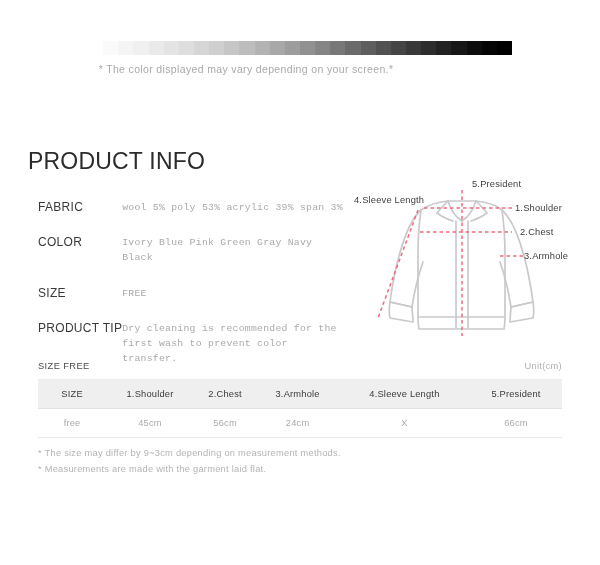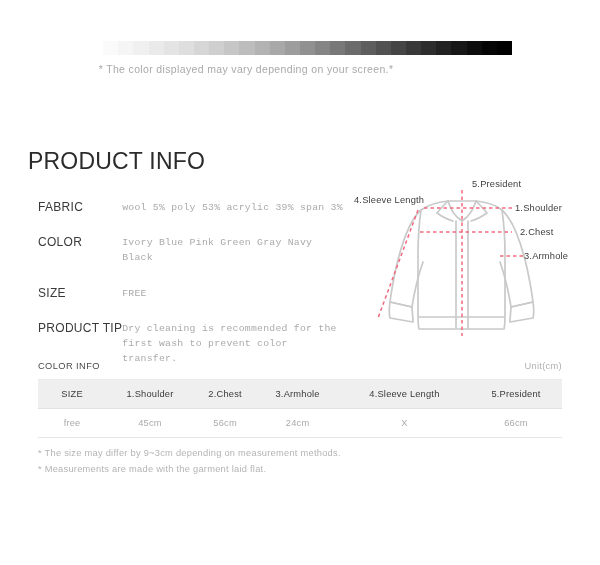--- a/index.html
+++ b/index.html
@@ -260,21 +260,21 @@
       </g>
     </svg>
 
     <span class="dlabel lab-sleeve">4.Sleeve Length</span>
     <span class="dlabel lab-pres">5.President</span>
     <span class="dlabel lab-shoulder">1.Shoulder</span>
     <span class="dlabel lab-chest">2.Chest</span>
     <span class="dlabel lab-armhole">3.Armhole</span>
   </div>
 
-  <div class="size-head">COLOR INFO</div>
+  <div class="size-head">SIZE FREE</div>
   <div class="size-unit">Unit(cm)</div>
 
   <table class="size-table">
     <thead>
       <tr>
         <th class="col-size">SIZE</th>
         <th>1.Shoulder</th>
         <th>2.Chest</th>
         <th>3.Armhole</th>
         <th>4.Sleeve Length</th>

